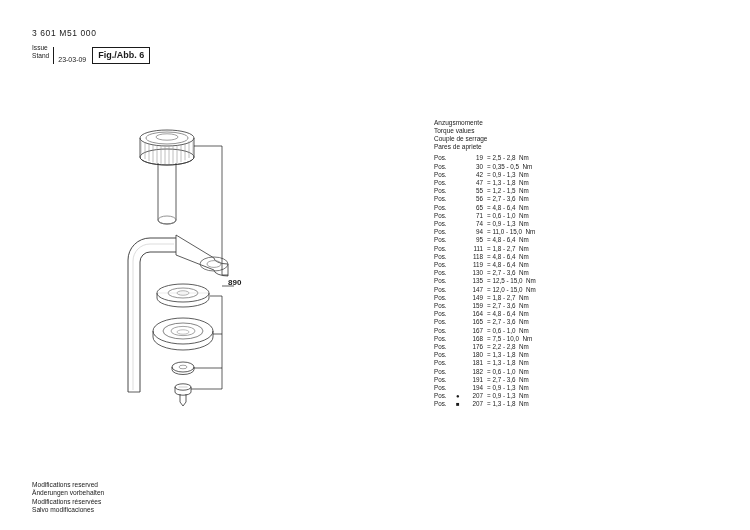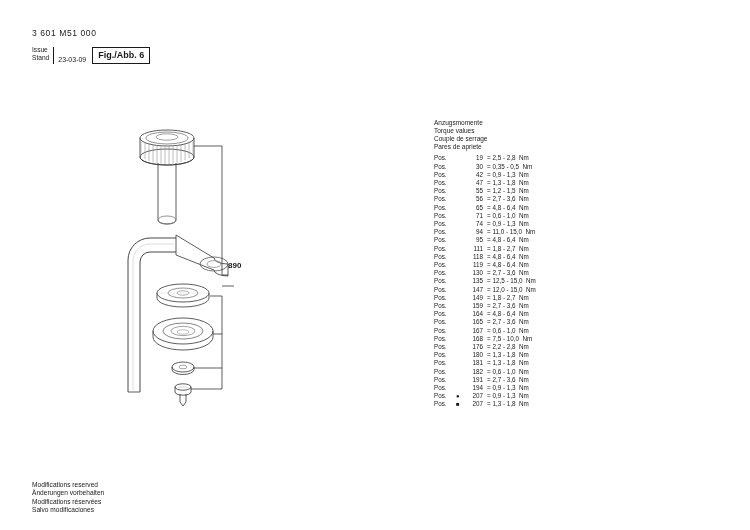--- a/index.html
+++ b/index.html
@@ -30,21 +30,21 @@
     width: 300px;
   }
   .part-number {
     font-size: 8.5px;
     letter-spacing: 0.6px;
     color: #1a1a1a;
     margin-bottom: 6px;
   }
   .issue-row {
     display: flex;
-    align-items: center;
+    align-items: flex-start;
     height: 20px;
   }
   .issue-labels {
     font-size: 6.6px;
     line-height: 8.2px;
     padding-right: 4px;
     text-align: left;
   }
   .issue-rule {
     width: 1px;
@@ -122,21 +122,21 @@
   .drawing {
     position: absolute;
     left: 110px;
     top: 110px;
     width: 310px;
     height: 300px;
   }
   .callout-label {
     position: absolute;
     left: 228px;
-    top: 261px;
+    top: 278px;
     font-size: 8px;
     font-weight: bold;
   }
 </style>
 </head>
 <body>
 
 <div class="page">
 
   <div class="header">

